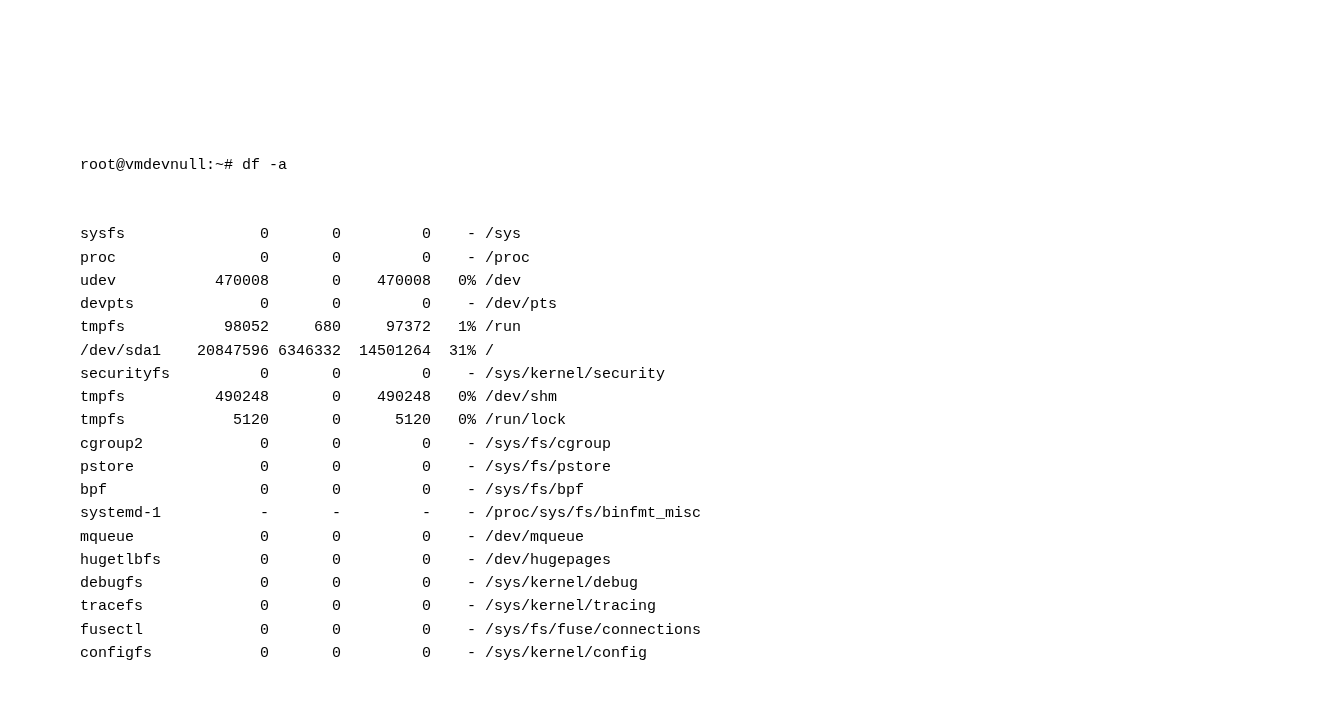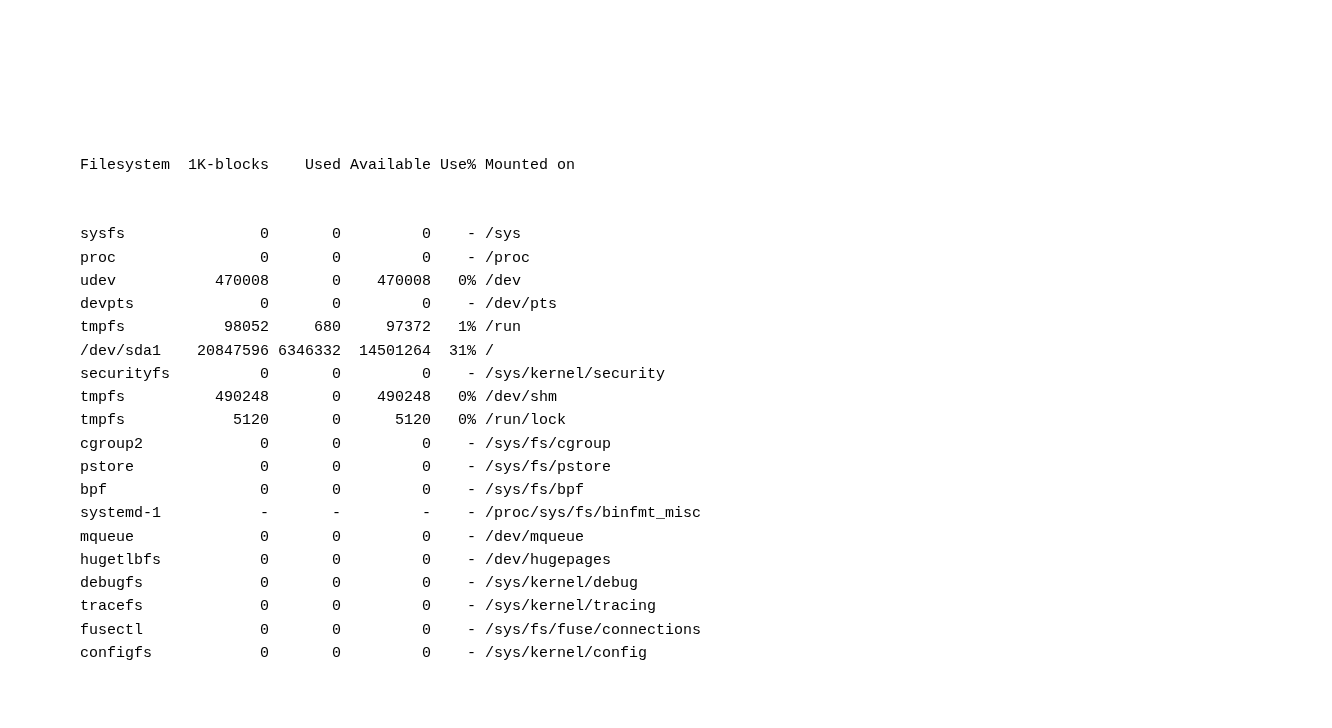--- a/index.html
+++ b/index.html
@@ -28,18 +28,18 @@
     .avail { display: inline-block; width: 10ch; text-align: right; }
     .pct { display: inline-block; width: 5ch; text-align: right; }
     .mnt { display: inline-block; padding-left: 1ch; text-align: left; }
   </style>
 </head>
 <body>
 
 
 
 <div class="terminal">
-  <div class="row"><span class="fs">Filesystem</span><span class="blk">1K-blocks</span><span class="used">Used</span><span class="avail">Available</span><span class="pct">Use%</span><span class="mnt">Mounted on</span></div>
+  <div class="row"><span>root@vmdevnull:~# df -a</span></div>
   <div id="rows-container"><div class="row"><span class="fs">sysfs</span><span class="blk">0</span><span class="used">0</span><span class="avail">0</span><span class="pct">-</span><span class="mnt">/sys</span></div><div class="row"><span class="fs">proc</span><span class="blk">0</span><span class="used">0</span><span class="avail">0</span><span class="pct">-</span><span class="mnt">/proc</span></div><div class="row"><span class="fs">udev</span><span class="blk">470008</span><span class="used">0</span><span class="avail">470008</span><span class="pct">0%</span><span class="mnt">/dev</span></div><div class="row"><span class="fs">devpts</span><span class="blk">0</span><span class="used">0</span><span class="avail">0</span><span class="pct">-</span><span class="mnt">/dev/pts</span></div><div class="row"><span class="fs">tmpfs</span><span class="blk">98052</span><span class="used">680</span><span class="avail">97372</span><span class="pct">1%</span><span class="mnt">/run</span></div><div class="row"><span class="fs">/dev/sda1</span><span class="blk">20847596</span><span class="used">6346332</span><span class="avail">14501264</span><span class="pct">31%</span><span class="mnt">/</span></div><div class="row"><span class="fs">securityfs</span><span class="blk">0</span><span class="used">0</span><span class="avail">0</span><span class="pct">-</span><span class="mnt">/sys/kernel/security</span></div><div class="row"><span class="fs">tmpfs</span><span class="blk">490248</span><span class="used">0</span><span class="avail">490248</span><span class="pct">0%</span><span class="mnt">/dev/shm</span></div><div class="row"><span class="fs">tmpfs</span><span class="blk">5120</span><span class="used">0</span><span class="avail">5120</span><span class="pct">0%</span><span class="mnt">/run/lock</span></div><div class="row"><span class="fs">cgroup2</span><span class="blk">0</span><span class="used">0</span><span class="avail">0</span><span class="pct">-</span><span class="mnt">/sys/fs/cgroup</span></div><div class="row"><span class="fs">pstore</span><span class="blk">0</span><span class="used">0</span><span class="avail">0</span><span class="pct">-</span><span class="mnt">/sys/fs/pstore</span></div><div class="row"><span class="fs">bpf</span><span class="blk">0</span><span class="used">0</span><span class="avail">0</span><span class="pct">-</span><span class="mnt">/sys/fs/bpf</span></div><div class="row"><span class="fs">systemd-1</span><span class="blk">-</span><span class="used">-</span><span class="avail">-</span><span class="pct">-</span><span class="mnt">/proc/sys/fs/binfmt_misc</span></div><div class="row"><span class="fs">mqueue</span><span class="blk">0</span><span class="used">0</span><span class="avail">0</span><span class="pct">-</span><span class="mnt">/dev/mqueue</span></div><div class="row"><span class="fs">hugetlbfs</span><span class="blk">0</span><span class="used">0</span><span class="avail">0</span><span class="pct">-</span><span class="mnt">/dev/hugepages</span></div><div class="row"><span class="fs">debugfs</span><span class="blk">0</span><span class="used">0</span><span class="avail">0</span><span class="pct">-</span><span class="mnt">/sys/kernel/debug</span></div><div class="row"><span class="fs">tracefs</span><span class="blk">0</span><span class="used">0</span><span class="avail">0</span><span class="pct">-</span><span class="mnt">/sys/kernel/tracing</span></div><div class="row"><span class="fs">fusectl</span><span class="blk">0</span><span class="used">0</span><span class="avail">0</span><span class="pct">-</span><span class="mnt">/sys/fs/fuse/connections</span></div><div class="row"><span class="fs">configfs</span><span class="blk">0</span><span class="used">0</span><span class="avail">0</span><span class="pct">-</span><span class="mnt">/sys/kernel/config</span></div></div>
 </div>
 
 
 
 
 </body></html>

